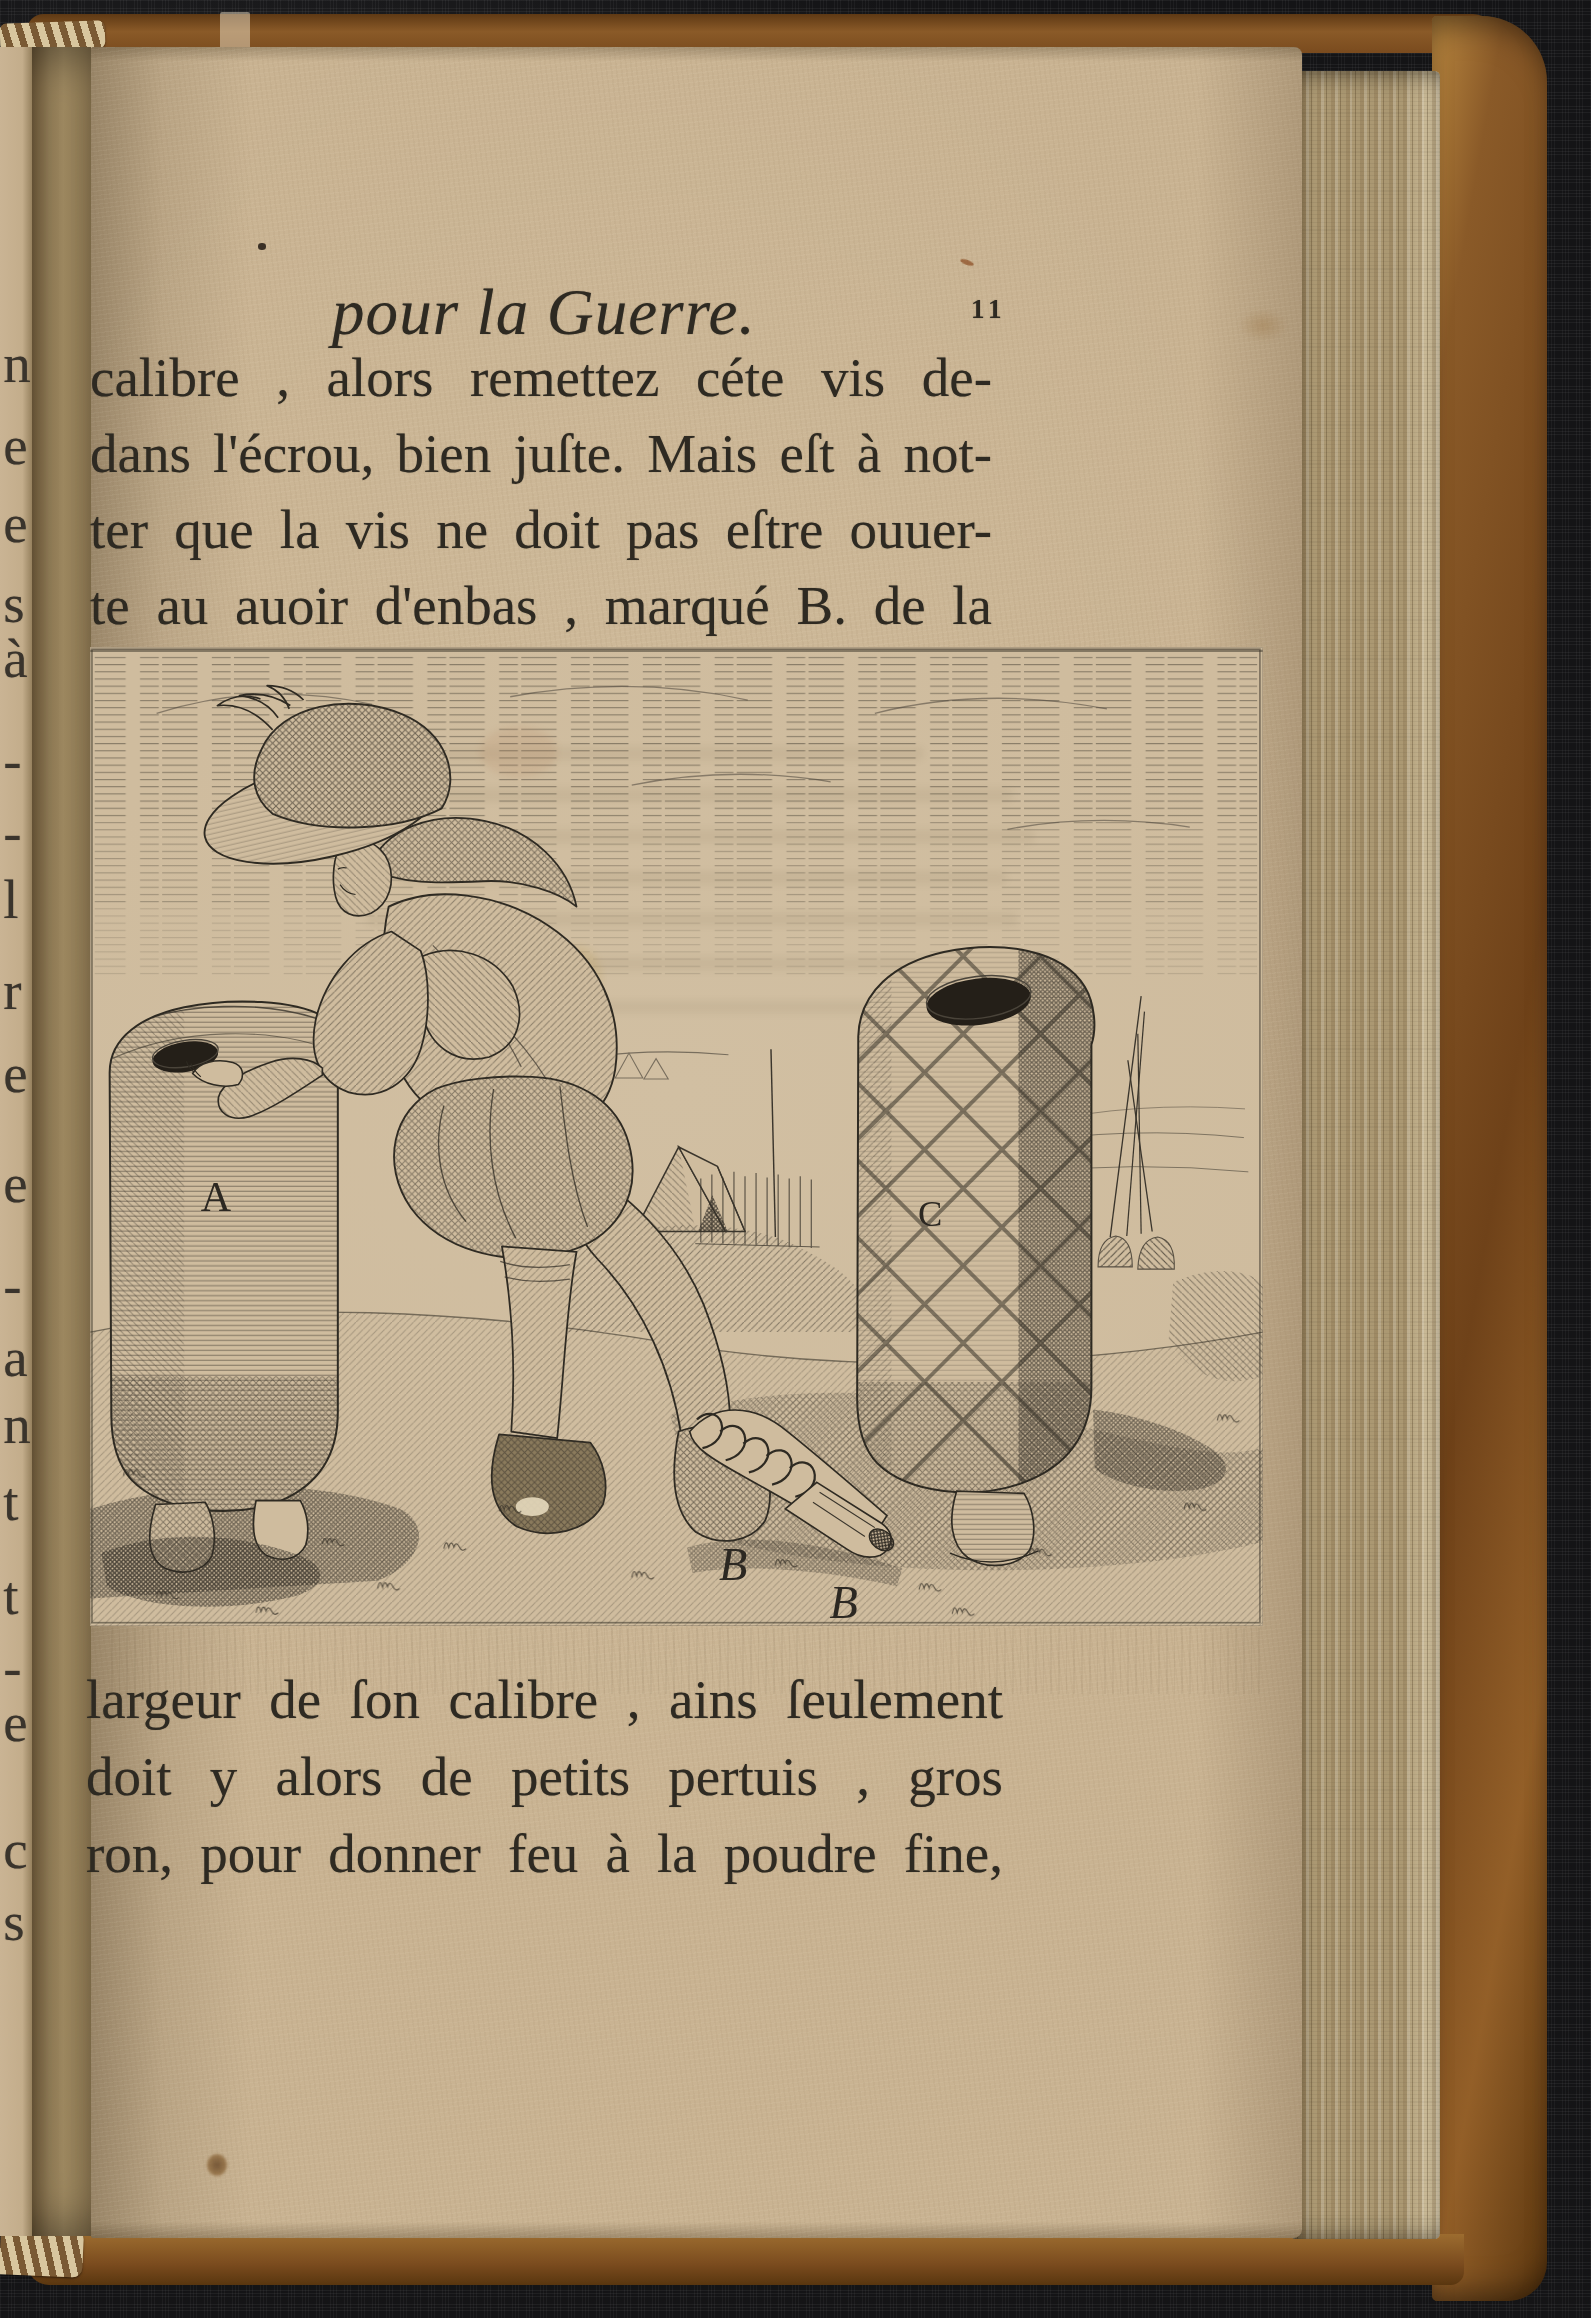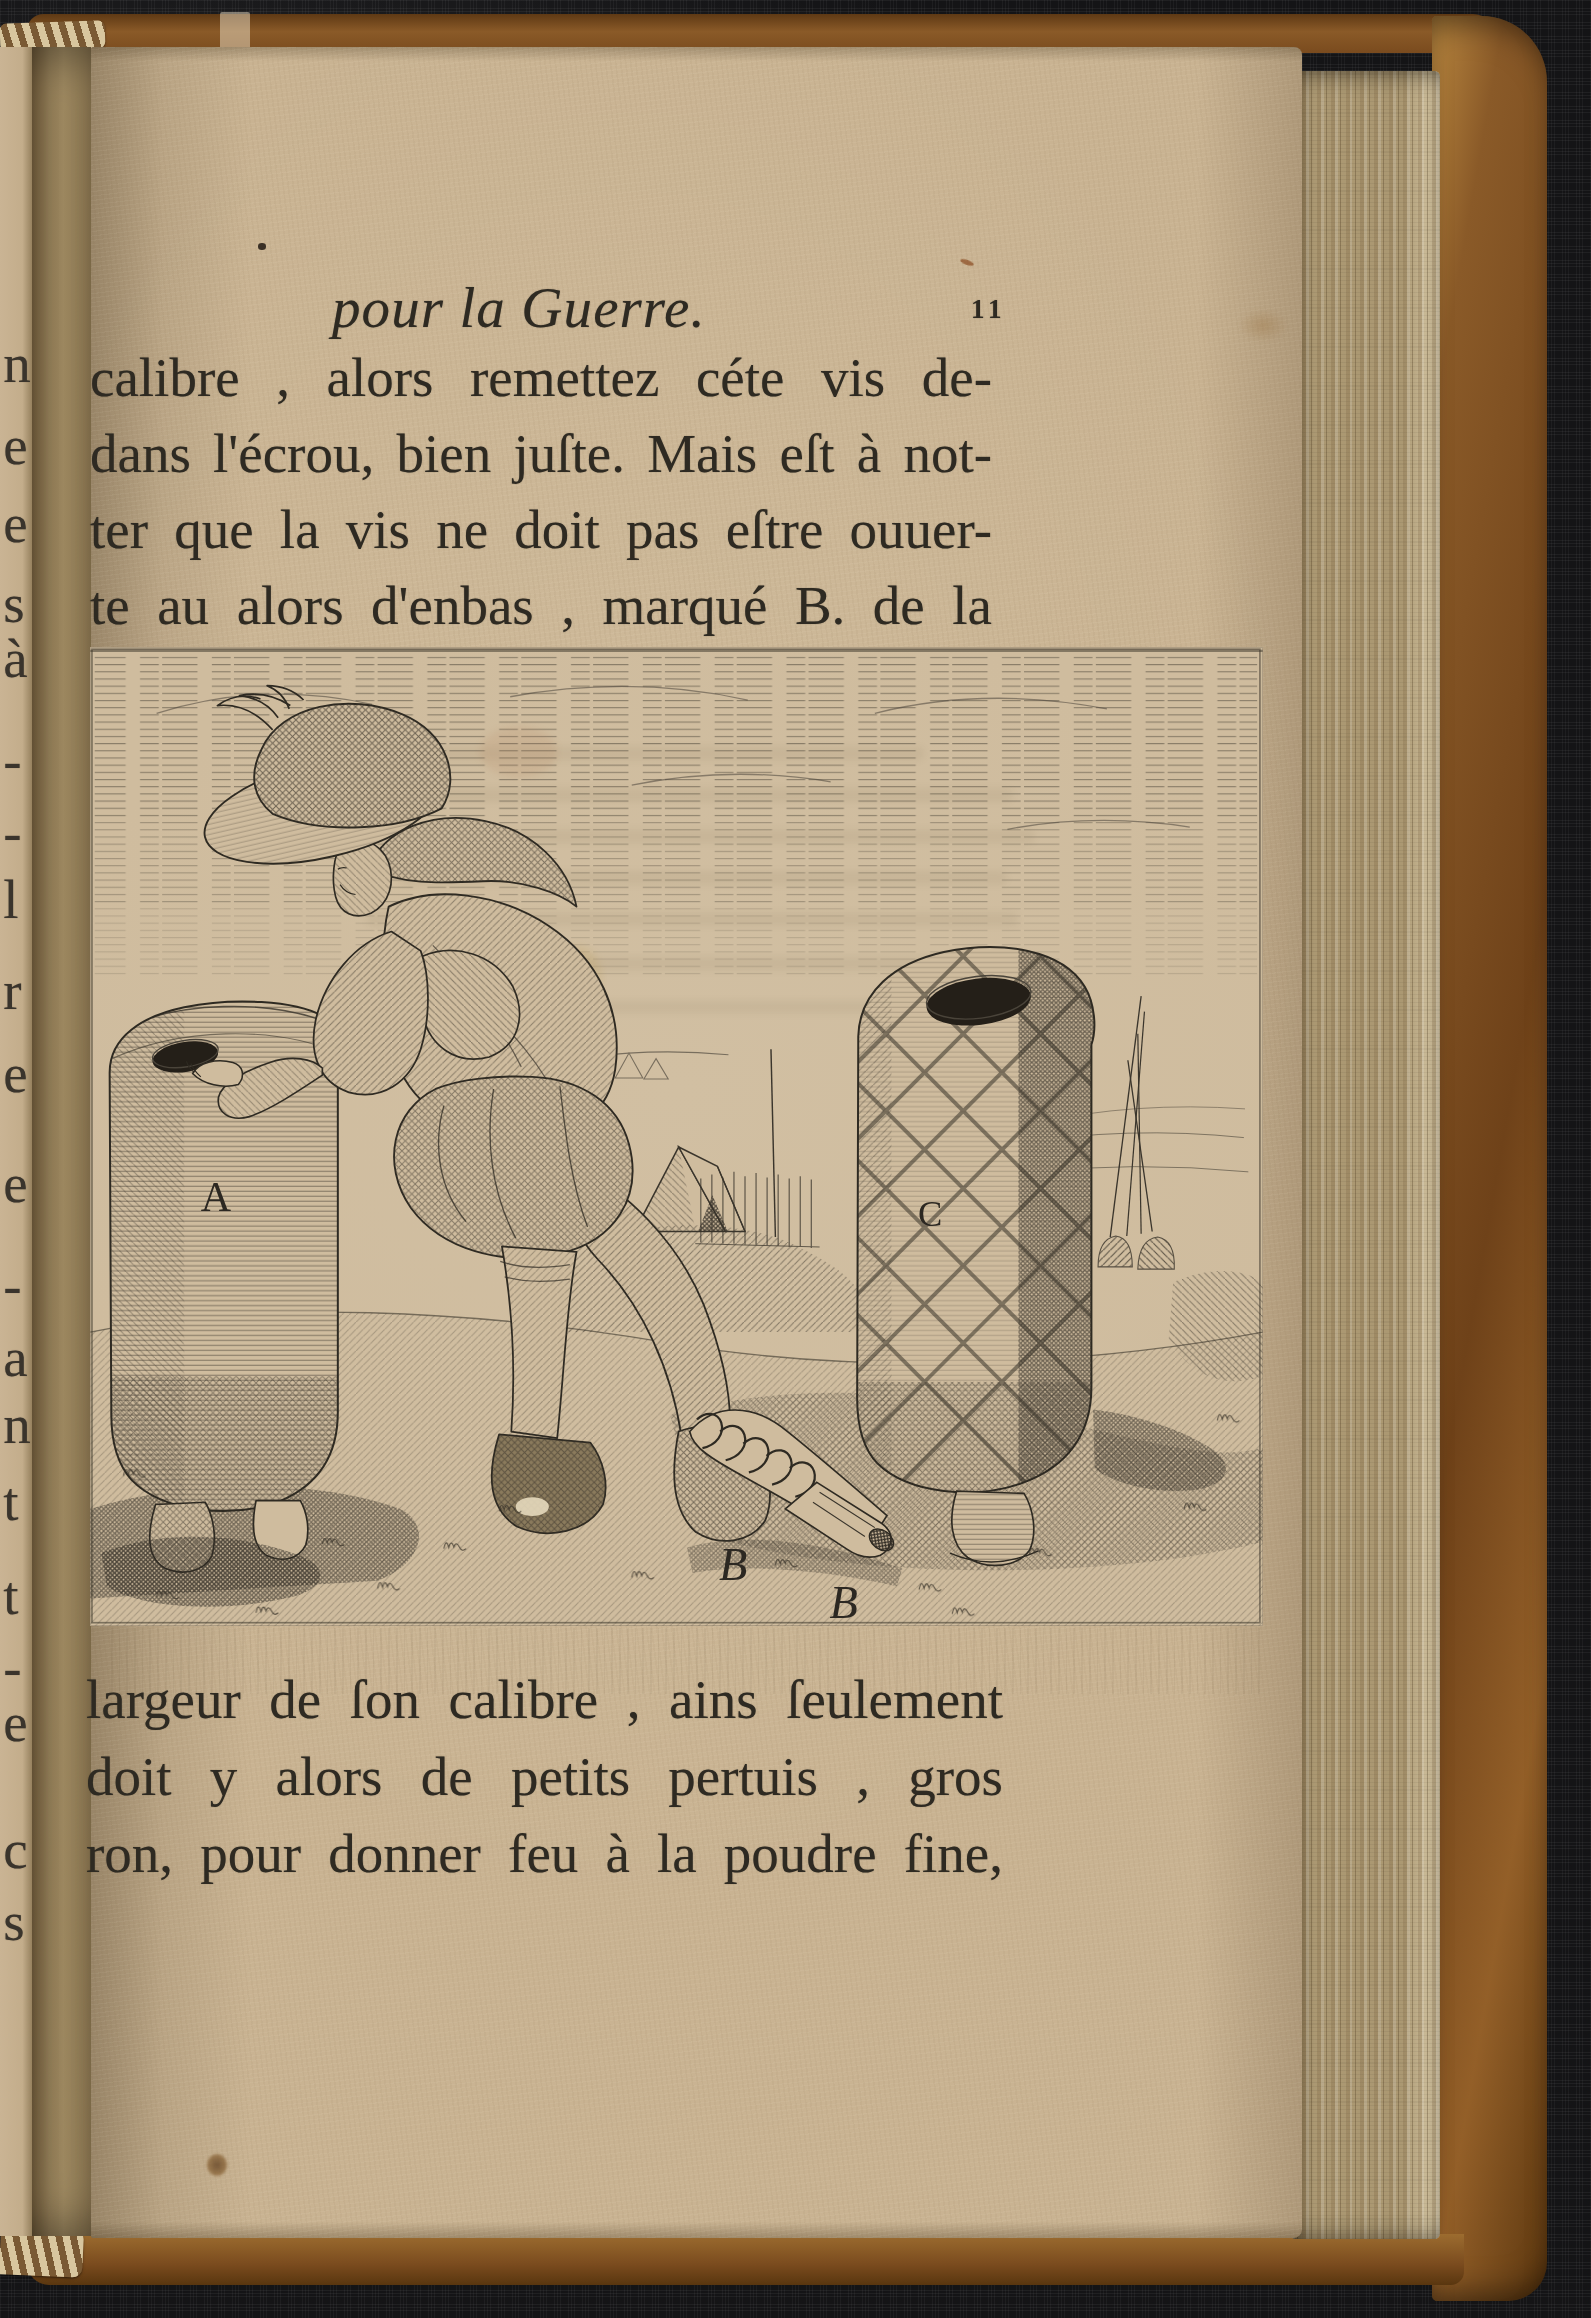--- a/index.html
+++ b/index.html
@@ -64,21 +64,21 @@
     background-image:
       repeating-linear-gradient(83deg, rgba(120,95,60,.05) 0 1.7px, rgba(0,0,0,0) 1.7px 5px),
       repeating-linear-gradient(-7deg, rgba(255,248,225,.05) 0 1.1px, rgba(0,0,0,0) 1.1px 4.4px),
       radial-gradient(ellipse 995px 1437px at 45% 40%, rgba(255,250,230,.10), rgba(0,0,0,0) 70%),
       linear-gradient(90deg, rgba(74,58,34,.38) 0, rgba(74,58,34,.12) 72px, rgba(0,0,0,0) 160px),
       linear-gradient(270deg, rgba(80,60,35,.22) 0, rgba(0,0,0,0) 105px),
       linear-gradient(180deg, rgba(60,45,22,.28) 0, rgba(0,0,0,0) 14.4px),
       linear-gradient(0deg, rgba(60,45,22,.30) 0, rgba(0,0,0,0) 16.6px);
     border-radius:1.7px 7.7px 8.8px 1.7px;}
   
-  .running-title{left:332px;top:275px;font-size:57px;font-style:italic;color:var(--ink);
+  .running-title{left:332px;top:275px;font-size:65px;font-style:italic;color:var(--ink);
     letter-spacing:1.1px;white-space:nowrap;text-shadow:0 0 1.1px rgba(46,42,34,.5);}
   .folio{left:971px;top:294px;font-size:27px;font-weight:700;color:var(--ink);
     letter-spacing:5px;text-shadow:0 0 1.1px rgba(46,42,34,.55);}
   .para{color:var(--ink);font-size:55px;text-shadow:0 0 1.1px rgba(46,42,34,.45);}
   .para .tline{height:76px;line-height:76px;text-align:justify;text-align-last:justify;white-space:nowrap;}
   .para-top{left:90px;top:340px;width:902px;}
   .para-bottom{left:86px;top:1661px;width:917px;}
   .para-bottom .tline{height:77px;line-height:77px;}
   .fragments{left:0;top:0;width:32px;height:2319px;overflow:hidden;}
   .fragments span{position:absolute;left:3.3px;font-size:55px;color:#3a342c;
@@ -136,21 +136,21 @@
   <span style="top:1890px">s</span>
 </div>
 
 <div class="abs running-title">pour la Guerre.</div>
 <div class="abs folio">11</div>
 
 <div class="abs para para-top">
   <div class="tline">calibre , alors remettez céte vis de-</div>
   <div class="tline">dans l'écrou, bien juſte. Mais eſt à not-</div>
   <div class="tline">ter que la vis ne doit pas eſtre ouuer-</div>
-  <div class="tline">te au alors d'enbas , marqué B. de la</div>
+  <div class="tline">te au auoir d'enbas , marqué B. de la</div>
 </div>
 
 <div class="abs engraving-wrap">
 <svg viewBox="0 0 2122 1772" xmlns="http://www.w3.org/2000/svg">
   <defs>
     <pattern id="hH" width="130" height="13" patternUnits="userSpaceOnUse">
       <line x1="0" y1="6" x2="130" y2="6" stroke="#454034" stroke-width="2.2" stroke-dasharray="64 26 34 18"></line>
     </pattern>
     <pattern id="hH2" width="90" height="9" patternUnits="userSpaceOnUse">
       <line x1="0" y1="4" x2="90" y2="4" stroke="#3e382e" stroke-width="2"></line>

